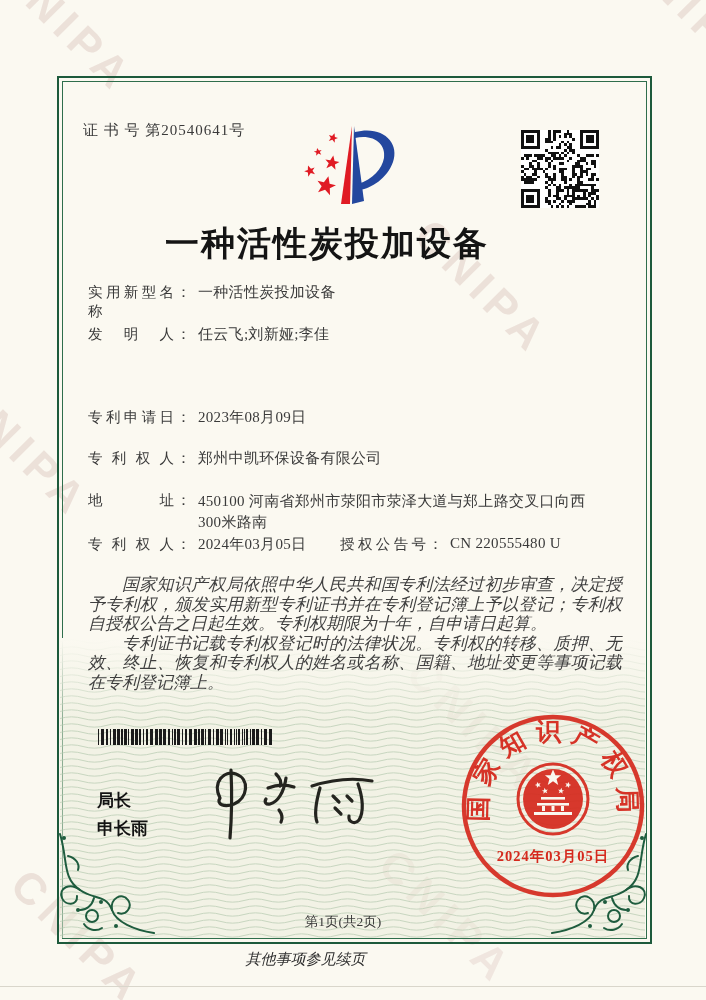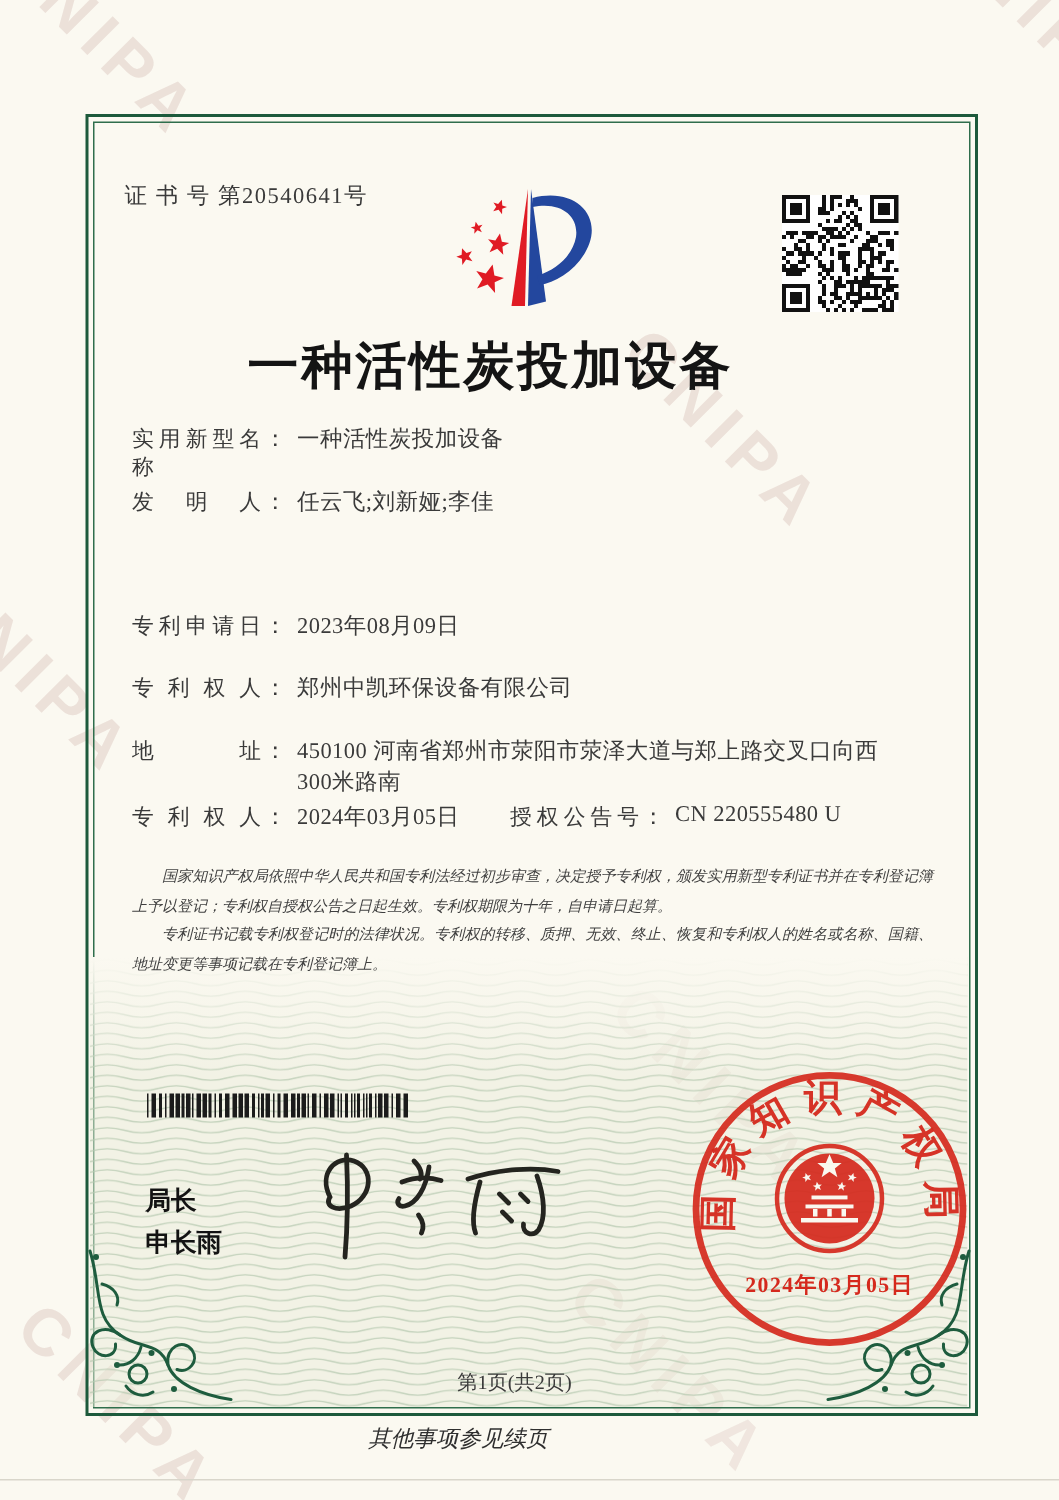--- a/index.html
+++ b/index.html
@@ -22,21 +22,21 @@
   .qr{position:absolute;left:521px;top:130px;z-index:4;}
   .title{position:absolute;left:34px;top:221px;width:586px;text-align:center;font-size:34px;
          font-weight:bold;letter-spacing:2px;color:#141414;z-index:4;}
   .frow{position:absolute;left:88px;width:545px;font-size:15px;color:#3a3a3a;z-index:4;}
   .flabel{display:inline-block;width:86px;font-size:14.5px;text-align:justify;text-align-last:justify;
           vertical-align:top;}
   .fcolon{margin:0 7px 0 2px;vertical-align:top;}
   .fvalue{letter-spacing:.3px;vertical-align:top;}
   .fvalue.wrap{display:inline-block;width:400px;line-height:21px;}
   .pair2{position:absolute;left:252px;top:0;}
-  .body-text{position:absolute;left:88px;top:575px;width:534px;font-size:10px;line-height:19.6px;
+  .body-text{position:absolute;left:88px;top:575px;width:534px;font-size:17px;line-height:19.6px;
              text-align:justify;color:#3f3f3f;font-style:italic;z-index:4;}
   .body-text p{margin:0;text-indent:2em;}
   .barcode{position:absolute;left:98px;top:729px;width:186px;height:16px;font-size:0;z-index:4;}
   .barcode i{display:inline-block;height:100%;background:#1b1b1b;}
   .signer-title{position:absolute;left:97px;top:789px;z-index:4;
          font-family:"Liberation Sans","DejaVu Sans",sans-serif;font-weight:bold;font-size:17px;color:#131313;}
   .signer-name{position:absolute;left:97px;top:817px;z-index:4;
          font-family:"Liberation Sans","DejaVu Sans",sans-serif;font-weight:bold;font-size:17px;color:#131313;}
   .sig{position:absolute;left:200px;top:752px;z-index:4;}
   .seal{position:absolute;left:458px;top:711px;z-index:5;}

